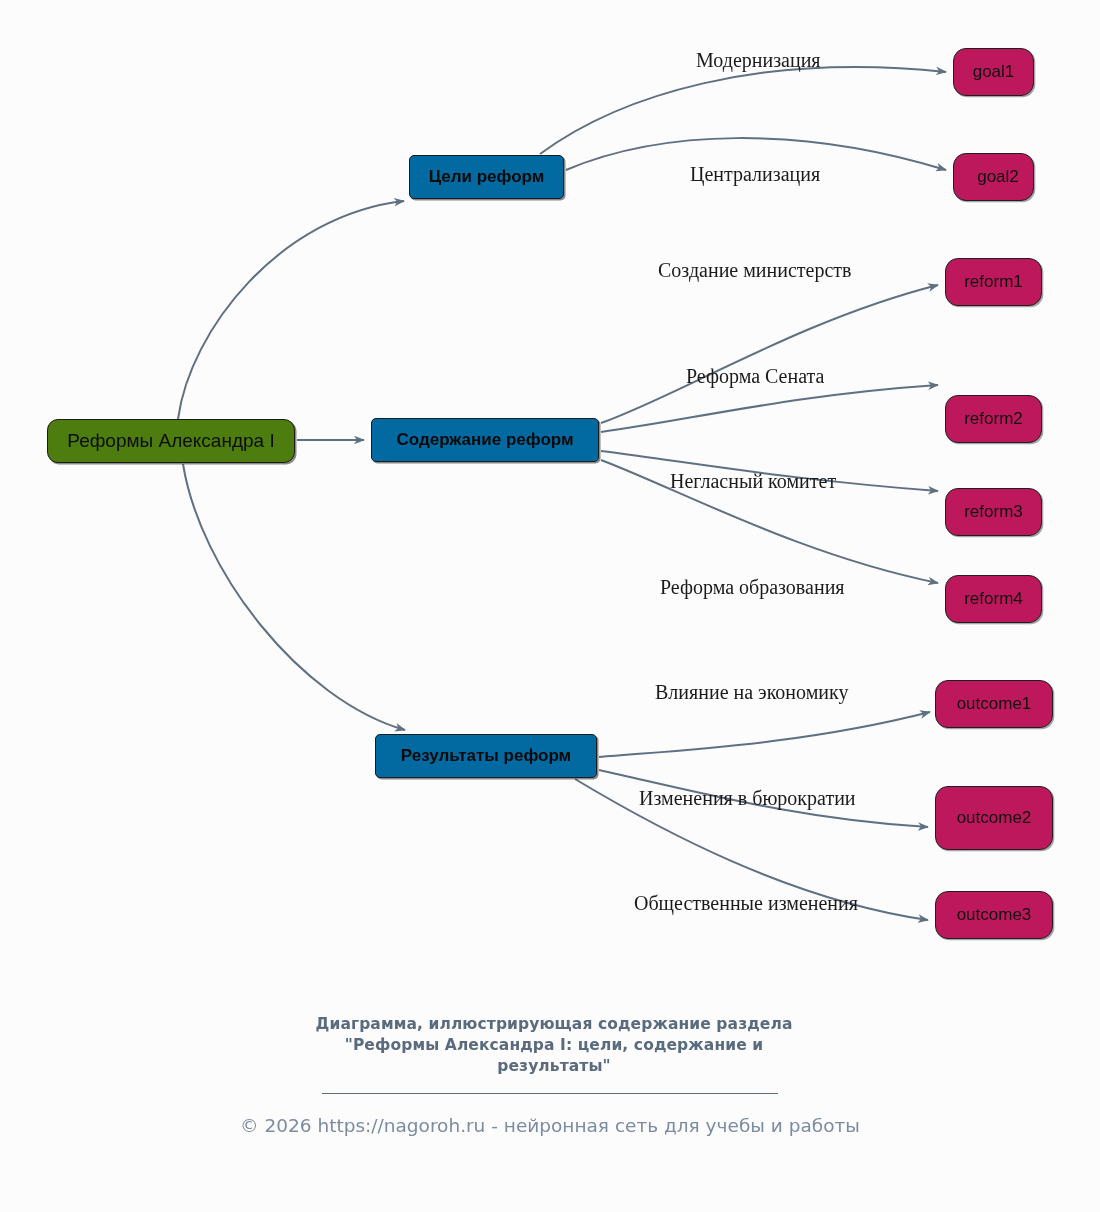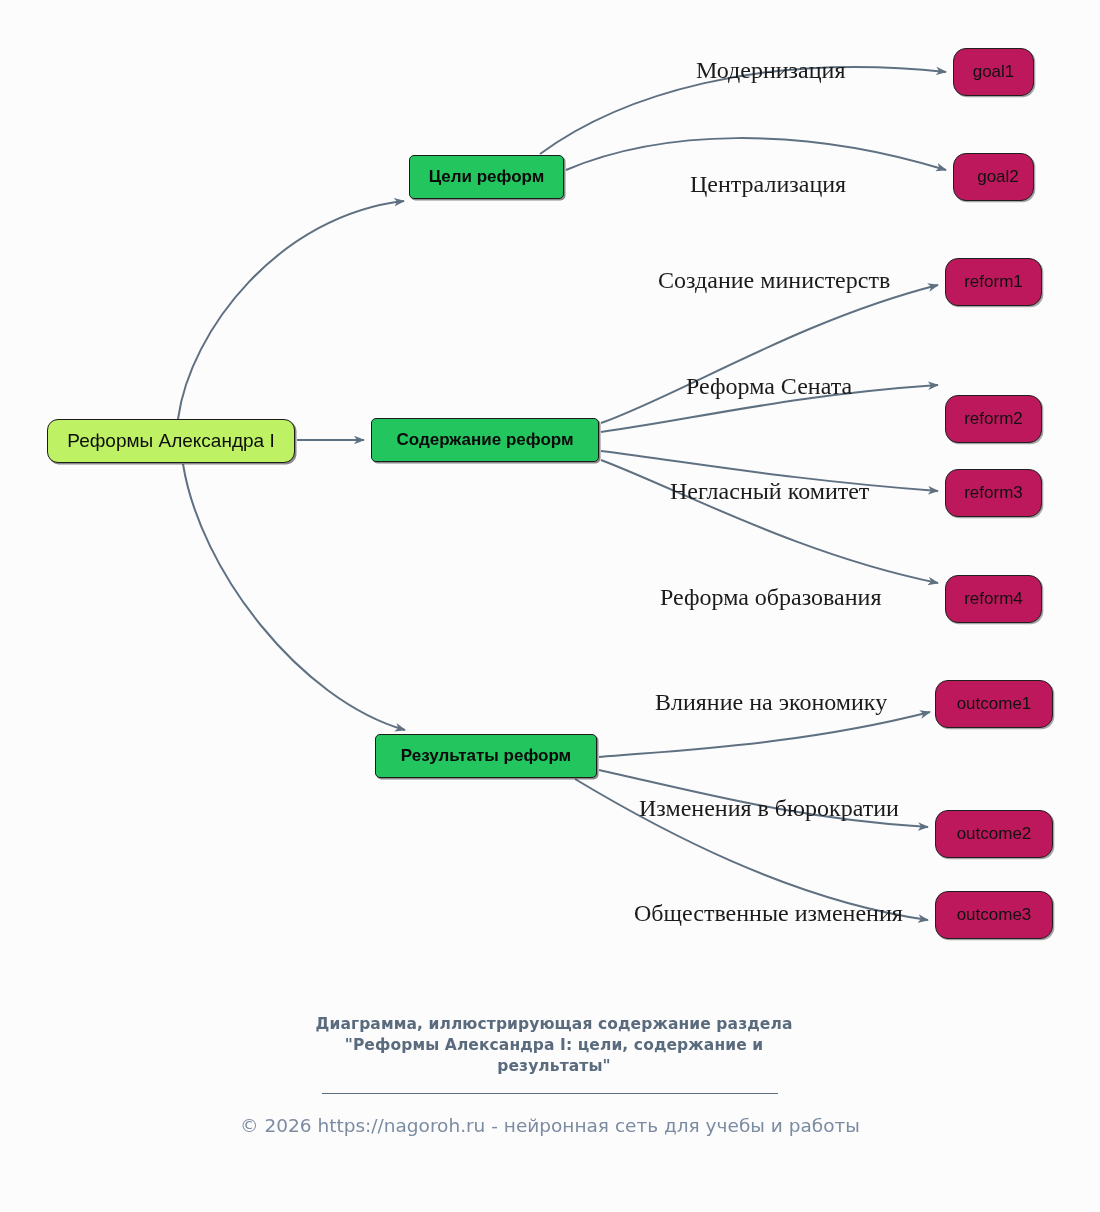--- a/index.html
+++ b/index.html
@@ -34,55 +34,54 @@
     box-sizing: border-box;
     display: flex;
     align-items: center;
     justify-content: center;
     text-align: center;
     line-height: 1.1;
     white-space: nowrap;
     z-index: 5;
   }
   .node.root {
-    background: #bef264;
+    background: #4d7c0f;
     border: 1.4px solid #1c1c1c;
     border-radius: 11px;
     color: #0d0d0d;
     font-size: 19px;
     box-shadow: 1.5px 1.5px 0 rgba(40,40,40,0.55);
   }
   .node.branch {
-    background: #22c55e;
+    background: #0369a1;
     border: 1.4px solid #1c1c1c;
     border-radius: 5px;
     color: #0a0a0a;
     font-size: 17px;
     font-weight: 700;
     box-shadow: 1.5px 1.5px 0 rgba(40,40,40,0.55);
   }
   .node.leaf {
     background: #be185d;
     border: 1.6px solid #1f1f1f;
     border-radius: 13px;
     color: #111111;
     font-size: 17px;
     box-shadow: 1.3px 1.3px 0 rgba(60,60,60,0.45);
   }
 
   
   .edge-label {
     position: absolute;
     font-family: "Liberation Serif", serif;
-    font-size: 24px;
+    font-size: 20px;
     color: #1b1b1b;
     white-space: nowrap;
     z-index: 4;
     line-height: 1;
-    margin-top: 8px;
   }
 
   
   #footer {
     position: absolute;
     left: 0;
     top: 1014px;
     width: 1100px;
     text-align: center;
     z-index: 6;
@@ -161,30 +160,30 @@
   </div>
   <div class="node leaf" style="left:953px; top:153px; width:81px; height:48px;padding-left:9px;">
     <span>goal2</span>
   </div>
   <div class="node leaf" style="left:945px; top:258px; width:97px; height:48px;">
     <span>reform1</span>
   </div>
   <div class="node leaf" style="left:945px; top:364px; width:97px; height:48px;margin-top:31px;">
     <span>reform2</span>
   </div>
-  <div class="node leaf" style="left:945px; top:469px; width:97px; height:48px;">
+  <div class="node leaf" style="left:945px; top:488px; width:97px; height:48px;">
     <span>reform3</span>
   </div>
   <div class="node leaf" style="left:945px; top:575px; width:97px; height:48px;">
     <span>reform4</span>
   </div>
   <div class="node leaf" style="left:935px; top:680px; width:118px; height:48px;">
     <span>outcome1</span>
   </div>
-  <div class="node leaf" style="left:935px; top:786px; width:118px; height:48px;margin-top:24px;">
+  <div class="node leaf" style="left:935px; top:786px; width:118px; height:64px;">
     <span>outcome2</span>
   </div>
   <div class="node leaf" style="left:935px; top:891px; width:118px; height:48px;">
     <span>outcome3</span>
   </div>
 
   <div class="edge-label" style="left:696px; top:50px;">Модернизация</div>
   <div class="edge-label" style="left:690px; top:164px;">Централизация</div>
   <div class="edge-label" style="left:658px; top:260px;">Создание министерств</div>
   <div class="edge-label" style="left:686px; top:366px;font-family:Liberation Serif, serif;">Реформа Сената</div>

